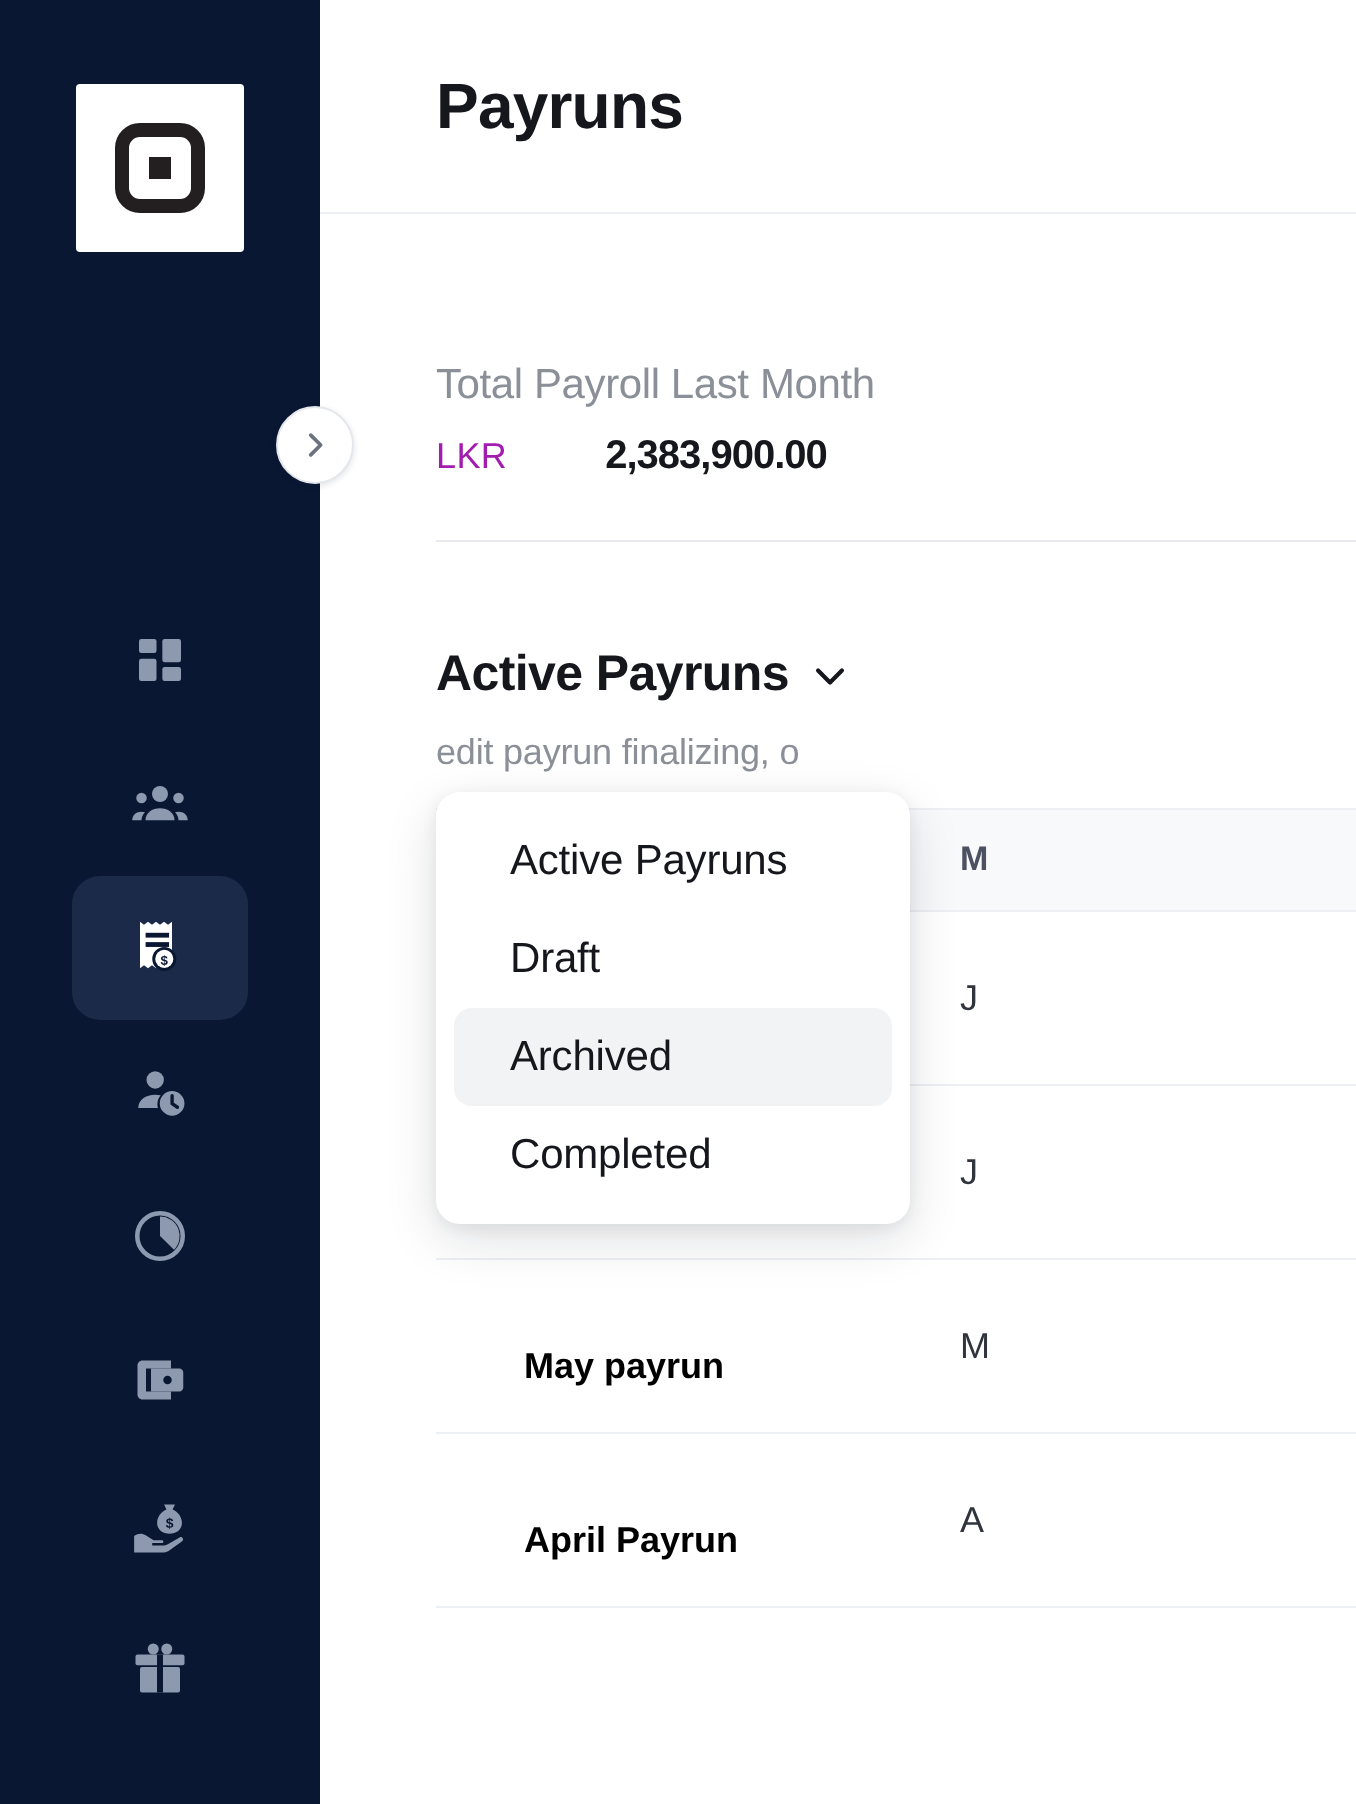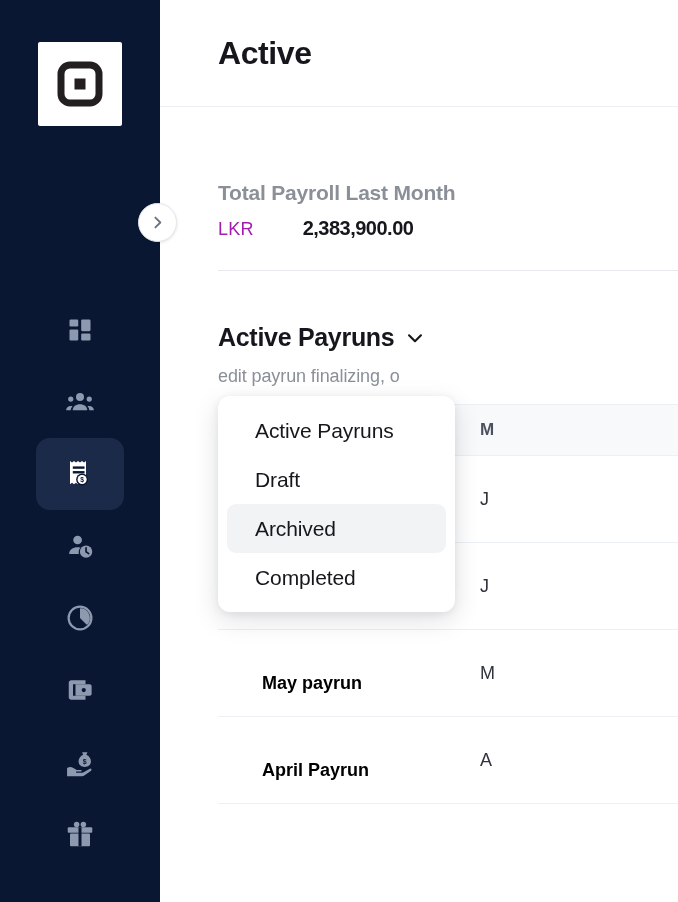--- a/index.html
+++ b/index.html
@@ -65,21 +65,21 @@
   }
   .page-title {
     font-size: 32px; font-weight: bold; color: #15171c;
     letter-spacing: -0.4px;
   }
 
   .summary {
     padding: 74px 0 0 58px;
   }
   .summary-label {
-    font-size: 21px; color: #8a8f98; font-weight: bold;
+    font-size: 21px; color: #8a8f98; font-weight: normal;
     letter-spacing: -0.2px;
   }
   .summary-amount-row {
     margin-top: 12px;
     display: flex; align-items: baseline; gap: 9px;
   }
   .currency { font-size: 18px; color: #a21caf; letter-spacing: 0.2px; }
   .amount { font-size: 20px; font-weight: bold; color: #15171c; letter-spacing: -0.5px; margin-left: 40px; }
 
   .summary-divider {
@@ -235,21 +235,21 @@
 
   <div class="expand-toggle">
     <svg width="17" height="17" viewBox="0 0 24 24">
       <path d="M9 5l7 7-7 7" fill="none" stroke="#6d7280" stroke-width="2.6" stroke-linecap="round" stroke-linejoin="round"></path>
     </svg>
   </div>
 
   <div class="main">
 
     <div class="page-header">
-      <div class="page-title">Active</div>
+      <div class="page-title">Payruns</div>
     </div>
 
     <div class="summary">
       <div class="summary-label">Total Payroll Last Month</div>
       <div class="summary-amount-row">
         <span class="currency">LKR</span>
         <span class="amount">2,383,900.00</span>
       </div>
     </div>
     <div class="summary-divider"></div>

